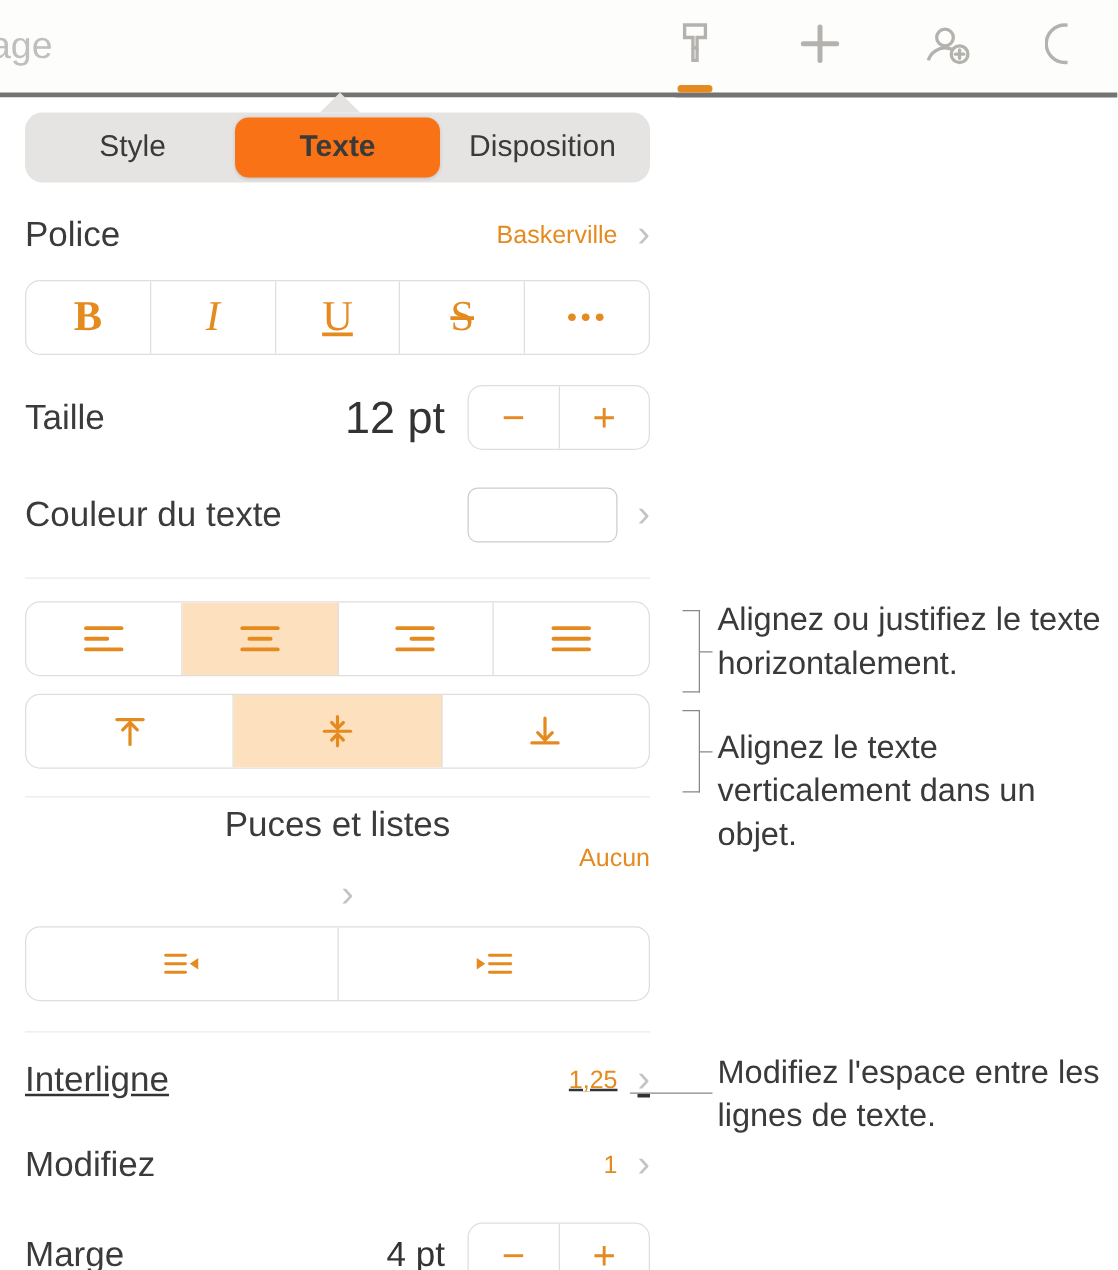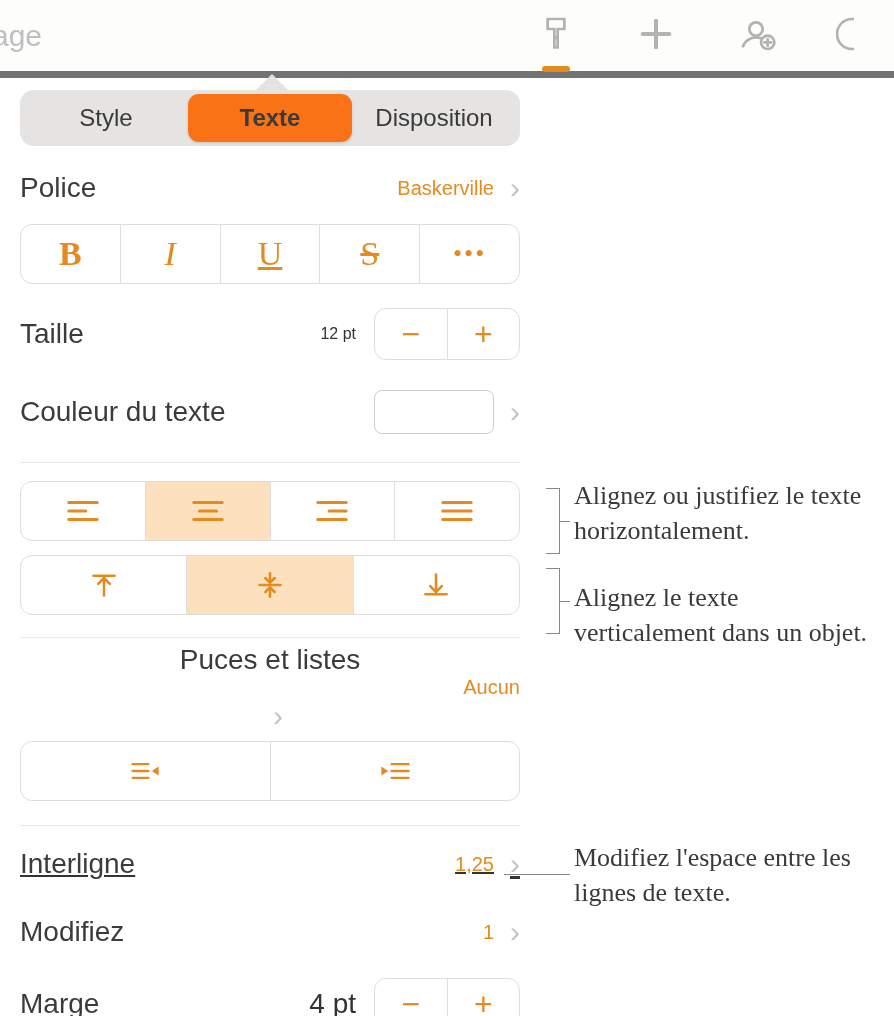--- a/index.html
+++ b/index.html
@@ -7,21 +7,21 @@
     font-family: -apple-system, "Helvetica Neue", Helvetica, Arial, sans-serif;
     background: #fff;
     width: 894px;
     height: 1016px;
     overflow: hidden;
     color: #333;
     position: relative;
   }
   .toolbar {
     height: 78px;
-    border-bottom: 7px solid #737373;
+    border-bottom: 4px solid #737373;
     display: flex;
     align-items: center;
     padding: 0 20px;
     gap: 60px;
     color: #aaa;
     background: #fdfdfc;
   }
   .toolbar .left-label {
     font-size: 30px;
     color: #bfbfbf;
@@ -130,21 +130,21 @@
   .callouts {
     position: absolute;
     left: 540px;
     top: 0;
     width: 354px;
     height: 1016px;
     font-size: 26px;
     color: #3a3a3a;
     line-height: 1.35;
   }
-  .callout { position: absolute; font-family: Liberation Serif, serif; }
+  .callout { position: absolute; }
   .bracket {
     position: absolute;
     border-top: 1.5px solid #888;
     border-bottom: 1.5px solid #888;
     border-right: 1.5px solid #888;
     width: 14px;
   }
   .leader {
     position: absolute;
     border-top: 1.5px solid #888;
@@ -206,21 +206,21 @@
   <div class="group bius-group" style="margin-top:4px;">
     <div class="cell" style="font-weight:bold;">B</div>
     <div class="cell" style="font-style:italic;">I</div>
     <div class="cell" style="text-decoration:underline;">U</div>
     <div class="cell" style="text-decoration:line-through;">S</div>
     <div class="cell" style="font-size:26px;letter-spacing:2px;">•••</div>
   </div>
 
   <div class="row" style="margin-top:18px;">
     <span class="label">Taille</span>
-    <span style="margin-left:auto;font-size:16px;color:#333;margin-right:18px;">12 pt</span>
+    <span style="margin-left:auto;font-size:36px;color:#333;margin-right:18px;">12 pt</span>
     <div class="stepper">
       <div class="sbtn">−</div>
       <div class="sbtn">+</div>
     </div>
   </div>
 
   <div class="row" style="margin-top:14px;">
     <span class="label">Couleur du texte</span>
     <div style="margin-left:auto;" class="swatch"></div>
     <span class="chev">›</span>

